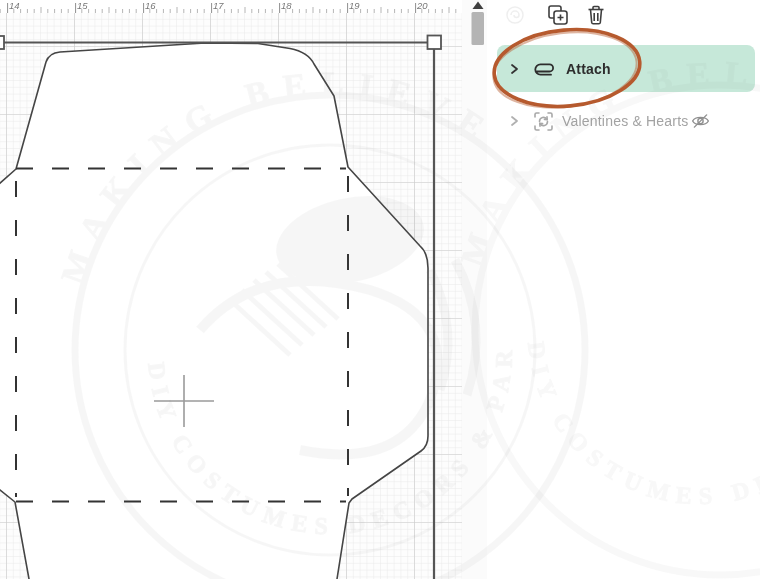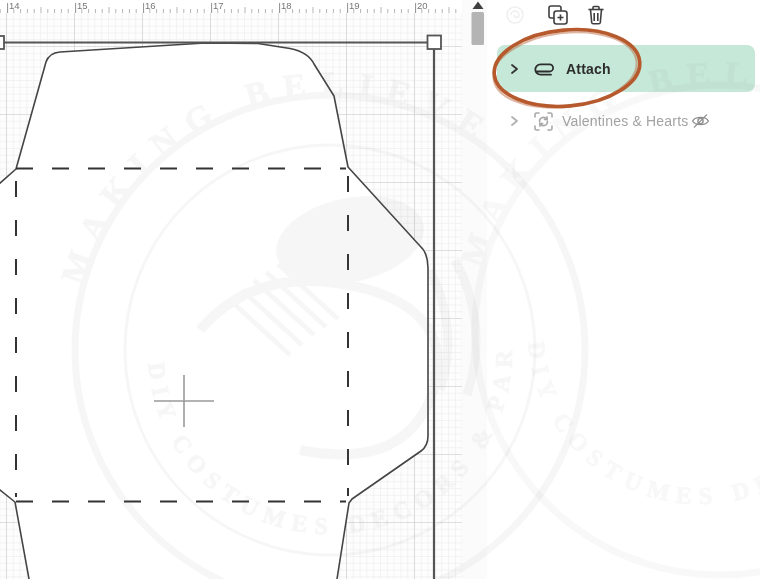--- a/index.html
+++ b/index.html
@@ -1,18 +1,18 @@
 <!DOCTYPE html>
 <html><head>
 <meta charset="utf-8">
 <style>
   html,body{margin:0;padding:0;background:#fff;}
   .app{position:relative;width:760px;height:579px;overflow:hidden;background:#fff;
        font-family:"Liberation Sans",sans-serif;}
-  .canvas-area{position:absolute;left:0;top:0;width:487px;height:445px;}
+  .canvas-area{position:absolute;left:0;top:0;width:487px;height:445px;font-style:italic;}
   .panel{position:absolute;left:487px;top:0;width:273px;height:579px;background:#fff;}
   .toolbar{position:absolute;left:0;top:2px;width:273px;height:28px;}
   .tb-btn{position:absolute;top:2px;width:22px;height:22px;background:none;border:none;padding:0;cursor:pointer;}
   .tb-btn svg{display:block;}
   .ghost-mark{position:absolute;left:16px;top:1px;opacity:.16;}
   .layer-row{position:absolute;left:10px;width:258px;display:flex;align-items:center;border-radius:8px;}
   .row-attach{top:45px;height:47px;}
   .row-group{top:101px;height:40px;}
   .chevron{margin-left:10px;display:flex;align-items:center;}
   .layer-icon{margin-left:12px;display:flex;align-items:center;}

